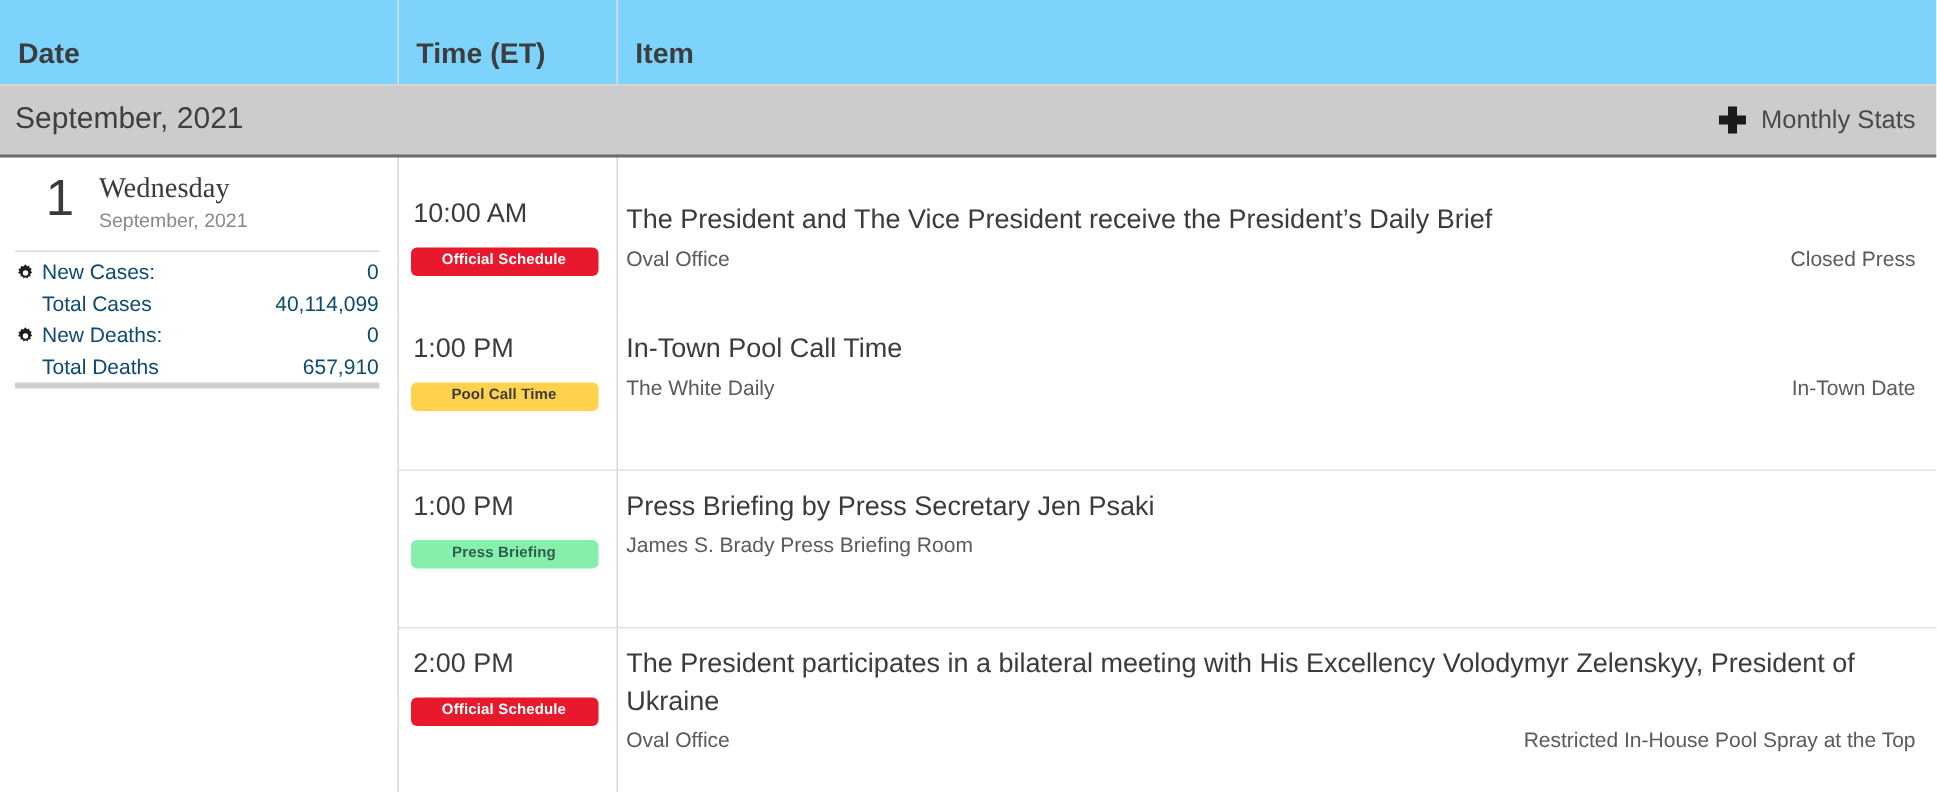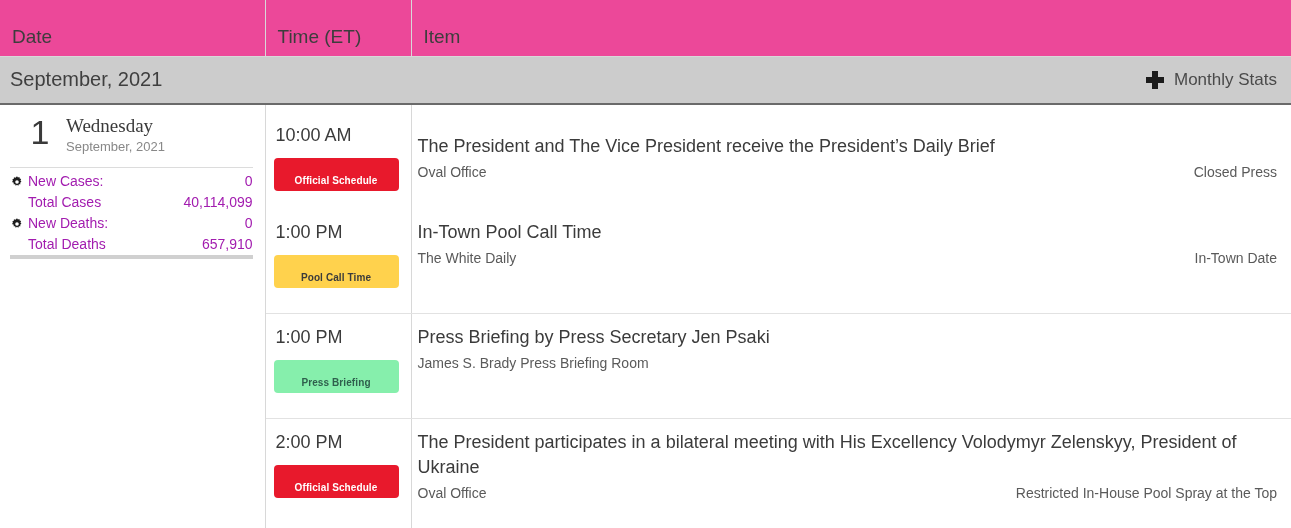--- a/index.html
+++ b/index.html
@@ -23,24 +23,24 @@
   }
 
   
   .hdr-row { height: 56px; }
   .hdr-cell {
     border-bottom: 1px solid #d8d8d8;
     border-right: 1px solid #d8d8d8;
     vertical-align: bottom;
     padding: 0 0 8px 12px;
     font-size: 19px;
-    font-weight: 400;
+    font-weight: 700;
     color: #3d3d3d;
     text-align: left;
-    background: #ec4899;
+    background: #7dd3fc;
   }
   .hdr-cell.last { border-right: none; }
 
   .col-date { width: 265px; }
   .col-time { width: 146px; }
   .col-item { width: 880px; }
 
   
   .month-band td {
     background: #cccccc;
@@ -121,21 +121,21 @@
     margin: 6px 12px 0 10px;
     border-top: 1px solid #dcdcdc;
     border-bottom: 4px solid #d0d0d0;
     padding-top: 3px;
   }
   .stat-line {
     display: flex;
     align-items: center;
     font-size: 14px;
     line-height: 21px;
-    color: #a21caf;
+    color: #0c4a6e;
     justify-content: center;
   }
   .stat-icon {
     width: 14px;
     height: 14px;
     margin-right: 4px;
     flex: 0 0 14px;
     display: inline-block;
   }
   .stat-icon.blank { visibility: hidden; }
@@ -163,21 +163,21 @@
   }
   .badge {
     display: block;
     margin-top: 12px;
     margin-right: 12px;
     border-radius: 4px;
     text-align: center;
     font-size: 10px;
     font-weight: bold;
     line-height: 14px;
-    padding: 16px 0 3px;
+    padding: 2px 0 3px;
     letter-spacing: 0.1px;
   }
 
   .item-cell {
     padding: 11px 14px 10px 6px;
   }
   .ev-title {
     font-size: 18px;
     line-height: 25px;
     color: #3b3b3b;

